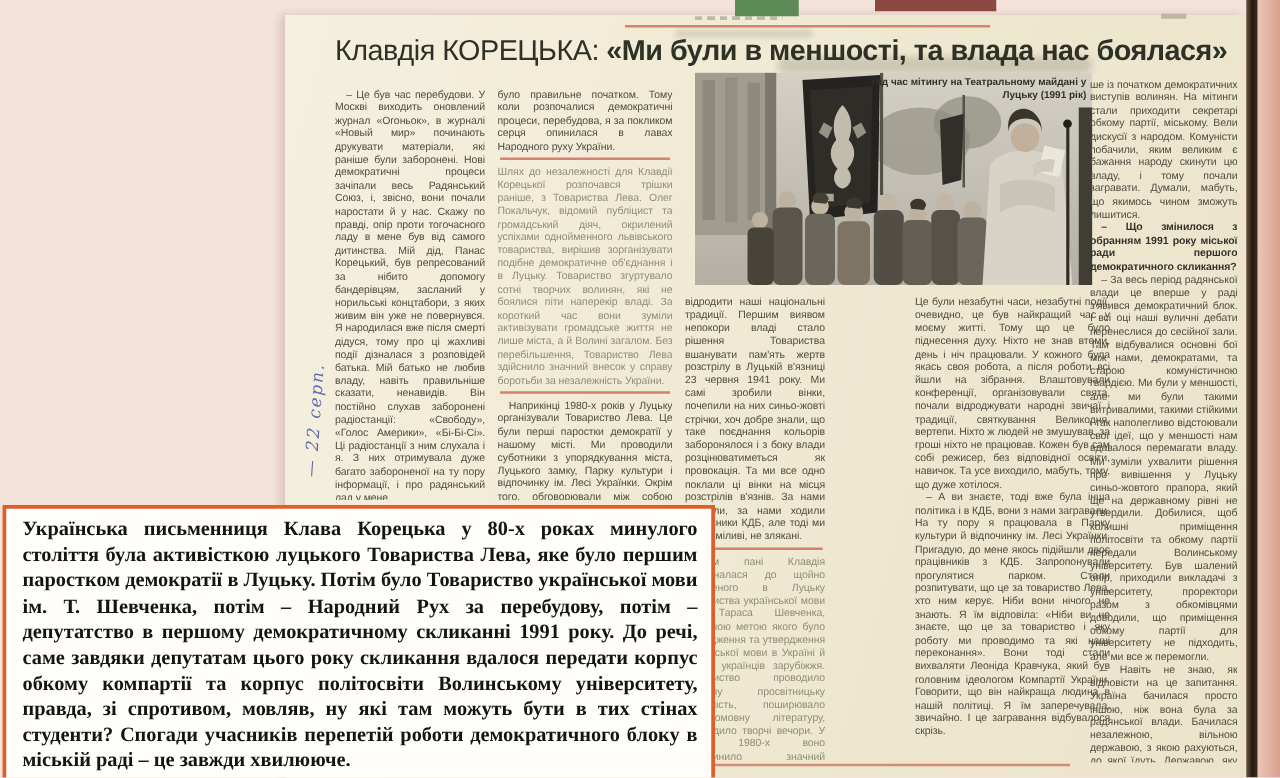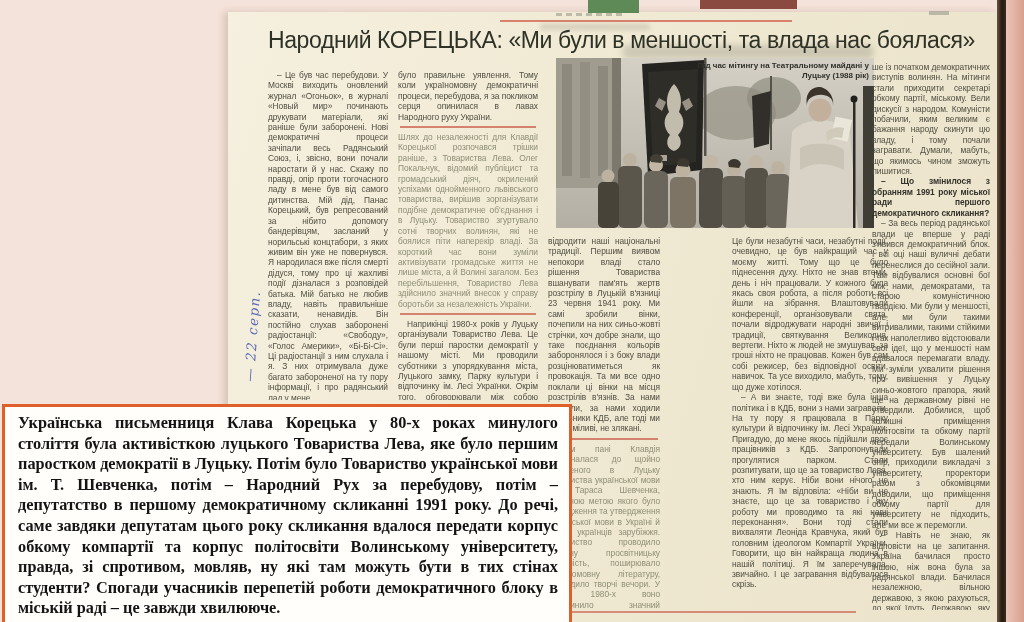--- a/index.html
+++ b/index.html
@@ -23,21 +23,21 @@
     background:rgba(115,115,102,.28);filter:blur(3px);}
   .ghost-blur2{position:absolute;left:540px;top:24px;width:110px;height:6px;border-radius:4px;
     background:rgba(115,115,102,.22);filter:blur(2px);}
   
   .paper{position:absolute;left:228px;top:12px;width:769px;height:610px;
     background:linear-gradient(105deg,#f5f0df 0%,#f0e9d3 45%,#ebe3ca 100%);
     box-shadow:-4px 0 7px rgba(90,50,30,.18);}
   .headline{position:absolute;left:268px;top:27px;width:728px;white-space:nowrap;
     font-size:23px;letter-spacing:-.4px;color:#2e3126;}
   .hl-name{font-weight:400;}
-  .hl-quote{font-weight:400;}
+  .hl-quote{font-weight:700;}
   
   .col{position:absolute;font-size:8.4px;line-height:10.4px;text-align:justify;
     color:#504e42;overflow:hidden;letter-spacing:-.05px;}
   .col p{margin:0;text-indent:9px;}
   .col p.noindent{text-indent:0;}
   .q{font-weight:700;color:#33322a;}
   .narr{color:#8f8e76;}
   .lede{color:#9a997e;font-size:8.7px;line-height:11px;}
   .rule{height:2px;background:#c75a45;opacity:.72;margin:4px 2px;}
   .bottom-rule{position:absolute;left:548px;top:611px;width:308px;height:2px;background:#c75a45;opacity:.65;}
@@ -64,21 +64,21 @@
 <div class="pink-strip"></div>
 <div class="page-edge"></div>
 <div class="scan-green"></div>
 <div class="scan-maroon"></div>
 <div class="scan-redline"></div>
 <div class="scan-greymarks"></div>
 <div class="scan-greymark2"></div>
 <div class="ghost-blur"></div>
 <div class="ghost-blur2"></div>
 
-<div class="headline"><span class="hl-name">Народний КОРЕЦЬКА:</span>
+<div class="headline"><span class="hl-name">Клавдія КОРЕЦЬКА:</span>
   <span class="hl-quote">«Ми були в меншості, та влада нас боялася»</span>
 </div>
 
 <div class="photo">
   <svg viewBox="0 0 318 170" preserveAspectRatio="none">
     <defs>
       <linearGradient id="sky" x1="0" y1="0" x2="0" y2="1">
         <stop offset="0" stop-color="#d4d0c6"></stop>
           <stop offset="1" stop-color="#b3afa4"></stop>
       </linearGradient>
@@ -133,29 +133,29 @@
       <circle cx="264" cy="52" r="11.5" fill="#c2b09c"></circle>
       <path d="M251 48 C249 34 279 32 277 48 C279 38 270 28 262 29 C253 30 249 38 251 48 Z" fill="#3a342b"></path>
       <rect x="277" y="60" width="17" height="22" fill="#eae6da" transform="rotate(12 285 71)"></rect>
       <path d="M270 74 C276 70 282 68 288 70 L286 80 C280 78 274 80 271 84 Z" fill="#cfcaba"></path>
       <rect x="297" y="44" width="2.5" height="126" fill="#2e2b24"></rect>
       <circle cx="298" cy="41" r="3.5" fill="#22201b"></circle>
     </g>
 
     <rect x="307" y="28" width="11" height="142" fill="#403d35"></rect>
   </svg>
-  <div class="photo-caption">Під час мітингу на Театральному майдані у Луцьку (1988 рік)</div>
+  <div class="photo-caption">Під час мітингу на Театральному майдані у Луцьку (1991 рік)</div>
 </div>
 
 <div class="col" style="left:268px;top:70px;width:120px;height:330px;">
   <p>– Це був час перебудови. У Москві виходить оновлений журнал «Огоньок», в журналі «Новый мир» починають друкувати матеріали, які раніше були заборонені. Нові демократичні процеси зачіпали весь Радянський Союз, і, звісно, вони почали наростати й у нас. Скажу по правді, опір проти тогочасного ладу в мене був від самого дитинства. Мій дід, Панас Корецький, був репресований за нібито допомогу бандерівцям, засланий у норильські концтабори, з яких живим він уже не повернувся. Я народилася вже після смерті дідуся, тому про ці жахливі події дізналася з розповідей батька. Мій батько не любив владу, навіть правильніше сказати, ненавидів. Він постійно слухав заборонені радіостанції: «Свободу», «Голос Америки», «Бі-Бі-Сі». Ці радіостанції з ним слухала і я. З них отримувала дуже багато забороненої на ту пору інформації, і про радянський лад у мене</p>
 </div>
 
 <div class="col" style="left:398px;top:70px;width:140px;height:330px;">
-  <p class="noindent">було правильне уявлення. Тому коли україномовну демократичні процеси, перебудова, я за покликом серця опинилася в лавах Народного руху України.</p>
+  <p class="noindent">було правильне початком. Тому коли розпочалися демократичні процеси, перебудова, я за покликом серця опинилася в лавах Народного руху України.</p>
   <div class="rule"></div>
   <p class="noindent narr">Шлях до незалежності для Клавдії Корецької розпочався трішки раніше, з Товариства Лева. Олег Покальчук, відомий публіцист та громадський діяч, окрилений успіхами однойменного львівського товариства, вирішив зорганізувати подібне демократичне об'єднання і в Луцьку. Товариство згуртувало сотні творчих волинян, які не боялися піти наперекір владі. За короткий час вони зуміли активізувати громадське життя не лише міста, а й Волині загалом. Без перебільшення, Товариство Лева здійснило значний внесок у справу боротьби за незалежність України.</p>
   <div class="rule"></div>
   <p>Наприкінці 1980-х років у Луцьку організували Товариство Лева. Це були перші паростки демократії у нашому місті. Ми проводили суботники з упорядкування міста, Луцького замку, Парку культури і відпочинку ім. Лесі Українки. Окрім того, обговорювали між собою ситуацію в країні. Ми були когортою однодумців, які прагнули змінити цей режим,</p>
 </div>
 
 <div class="col" style="left:548px;top:236px;width:112px;height:372px;">
   <p class="noindent">відродити наші національні традиції. Першим виявом непокори владі стало рішення Товариства вшанувати пам'ять жертв розстрілу в Луцькій в'язниці 23 червня 1941 року. Ми самі зробили вінки, почепили на них синьо-жовті стрічки, хоч добре знали, що таке поєднання кольорів заборонялося і з боку влади розцінюватиметься як провокація. Та ми все одно поклали ці вінки на місця розстрілів в'язнів. За нами стежили, за нами ходили працівники КДБ, але тоді ми були сміливі, не злякані.</p>
   <div class="rule"></div>
   <p class="noindent narr">Згодом пані Клавдія приєдналася до щойно утвореного в Луцьку Товариства української мови ім. Тараса Шевченка, головною метою якого було відродження та утвердження української мови в Україні й серед українців зарубіжжя. Товариство проводило активну просвітницьку діяльність, поширювало україномовну літературу, проводило творчі вечори. У кінці 1980-х воно спричинило значний поштовх до активізації національного життя краю. А далі був Народний рух за перебудову – вельми помітний крок демократичного поступу українського народу. Організація, створення якої показало владі, що її час уже сплив. З перших початків Клавдія Корецька стала активною діячкою руху, учасницею його першого з'їзду. Погодьтеся, інакше і не могло бути.</p>

